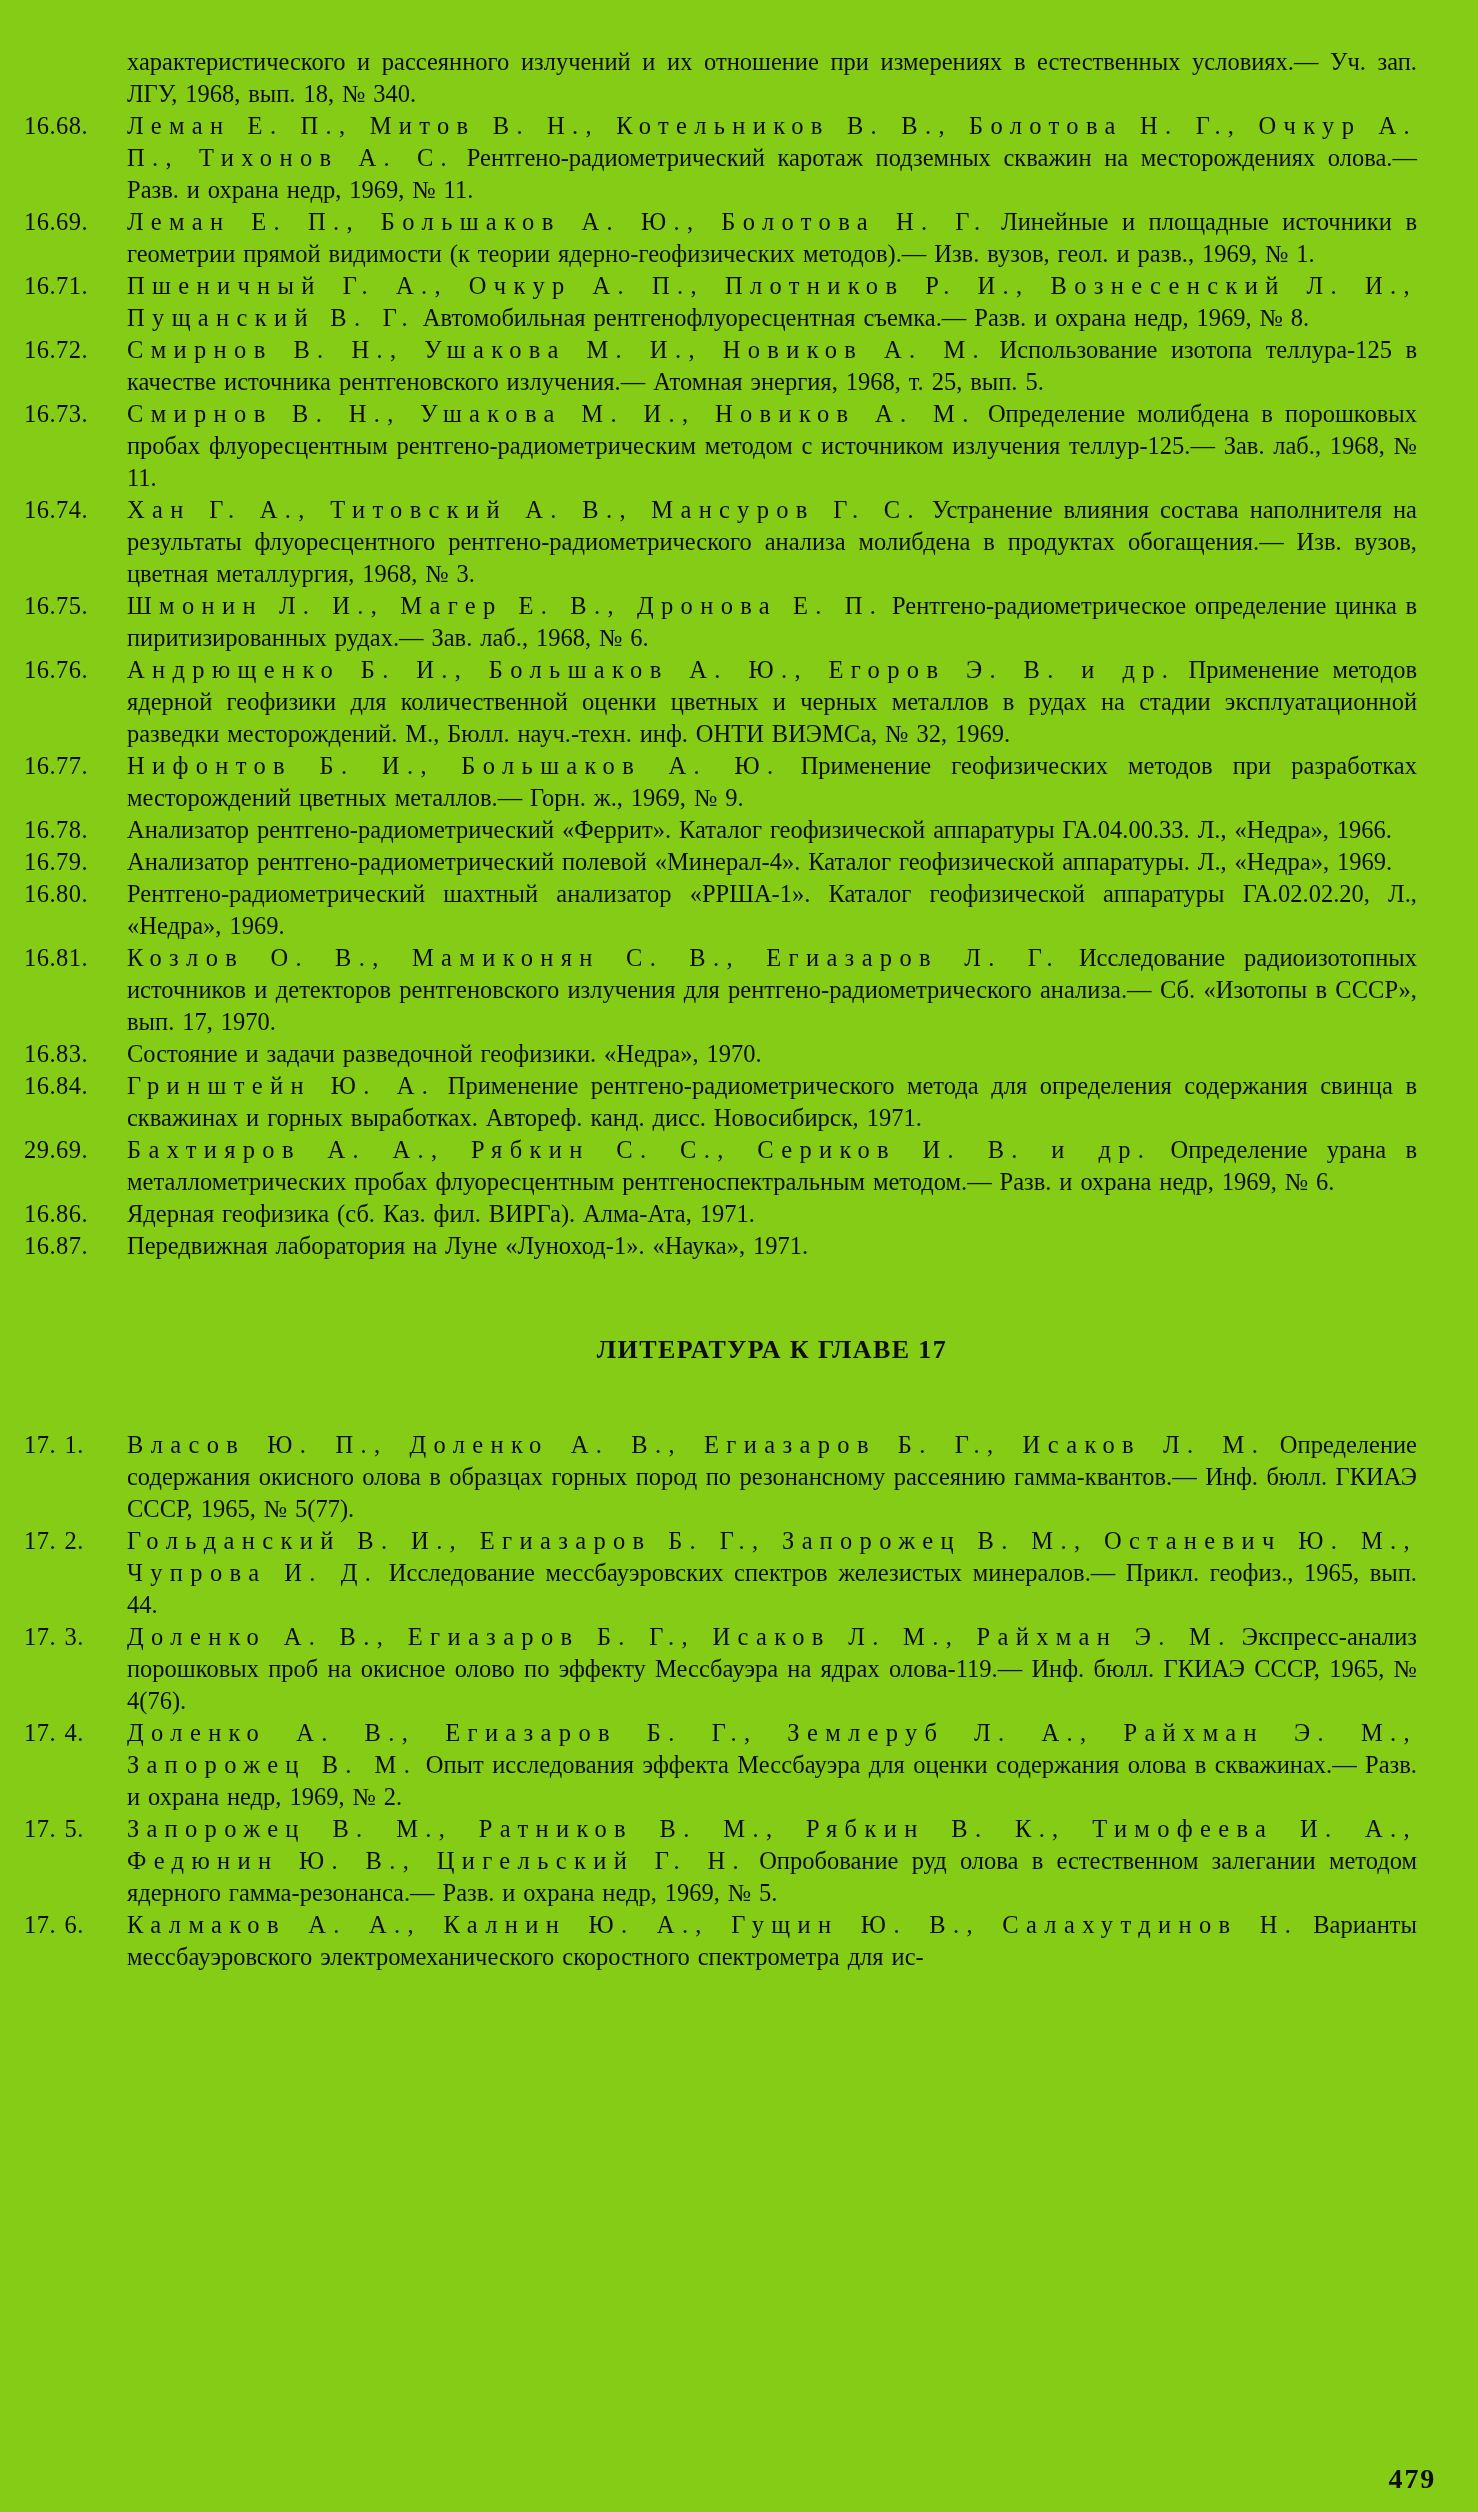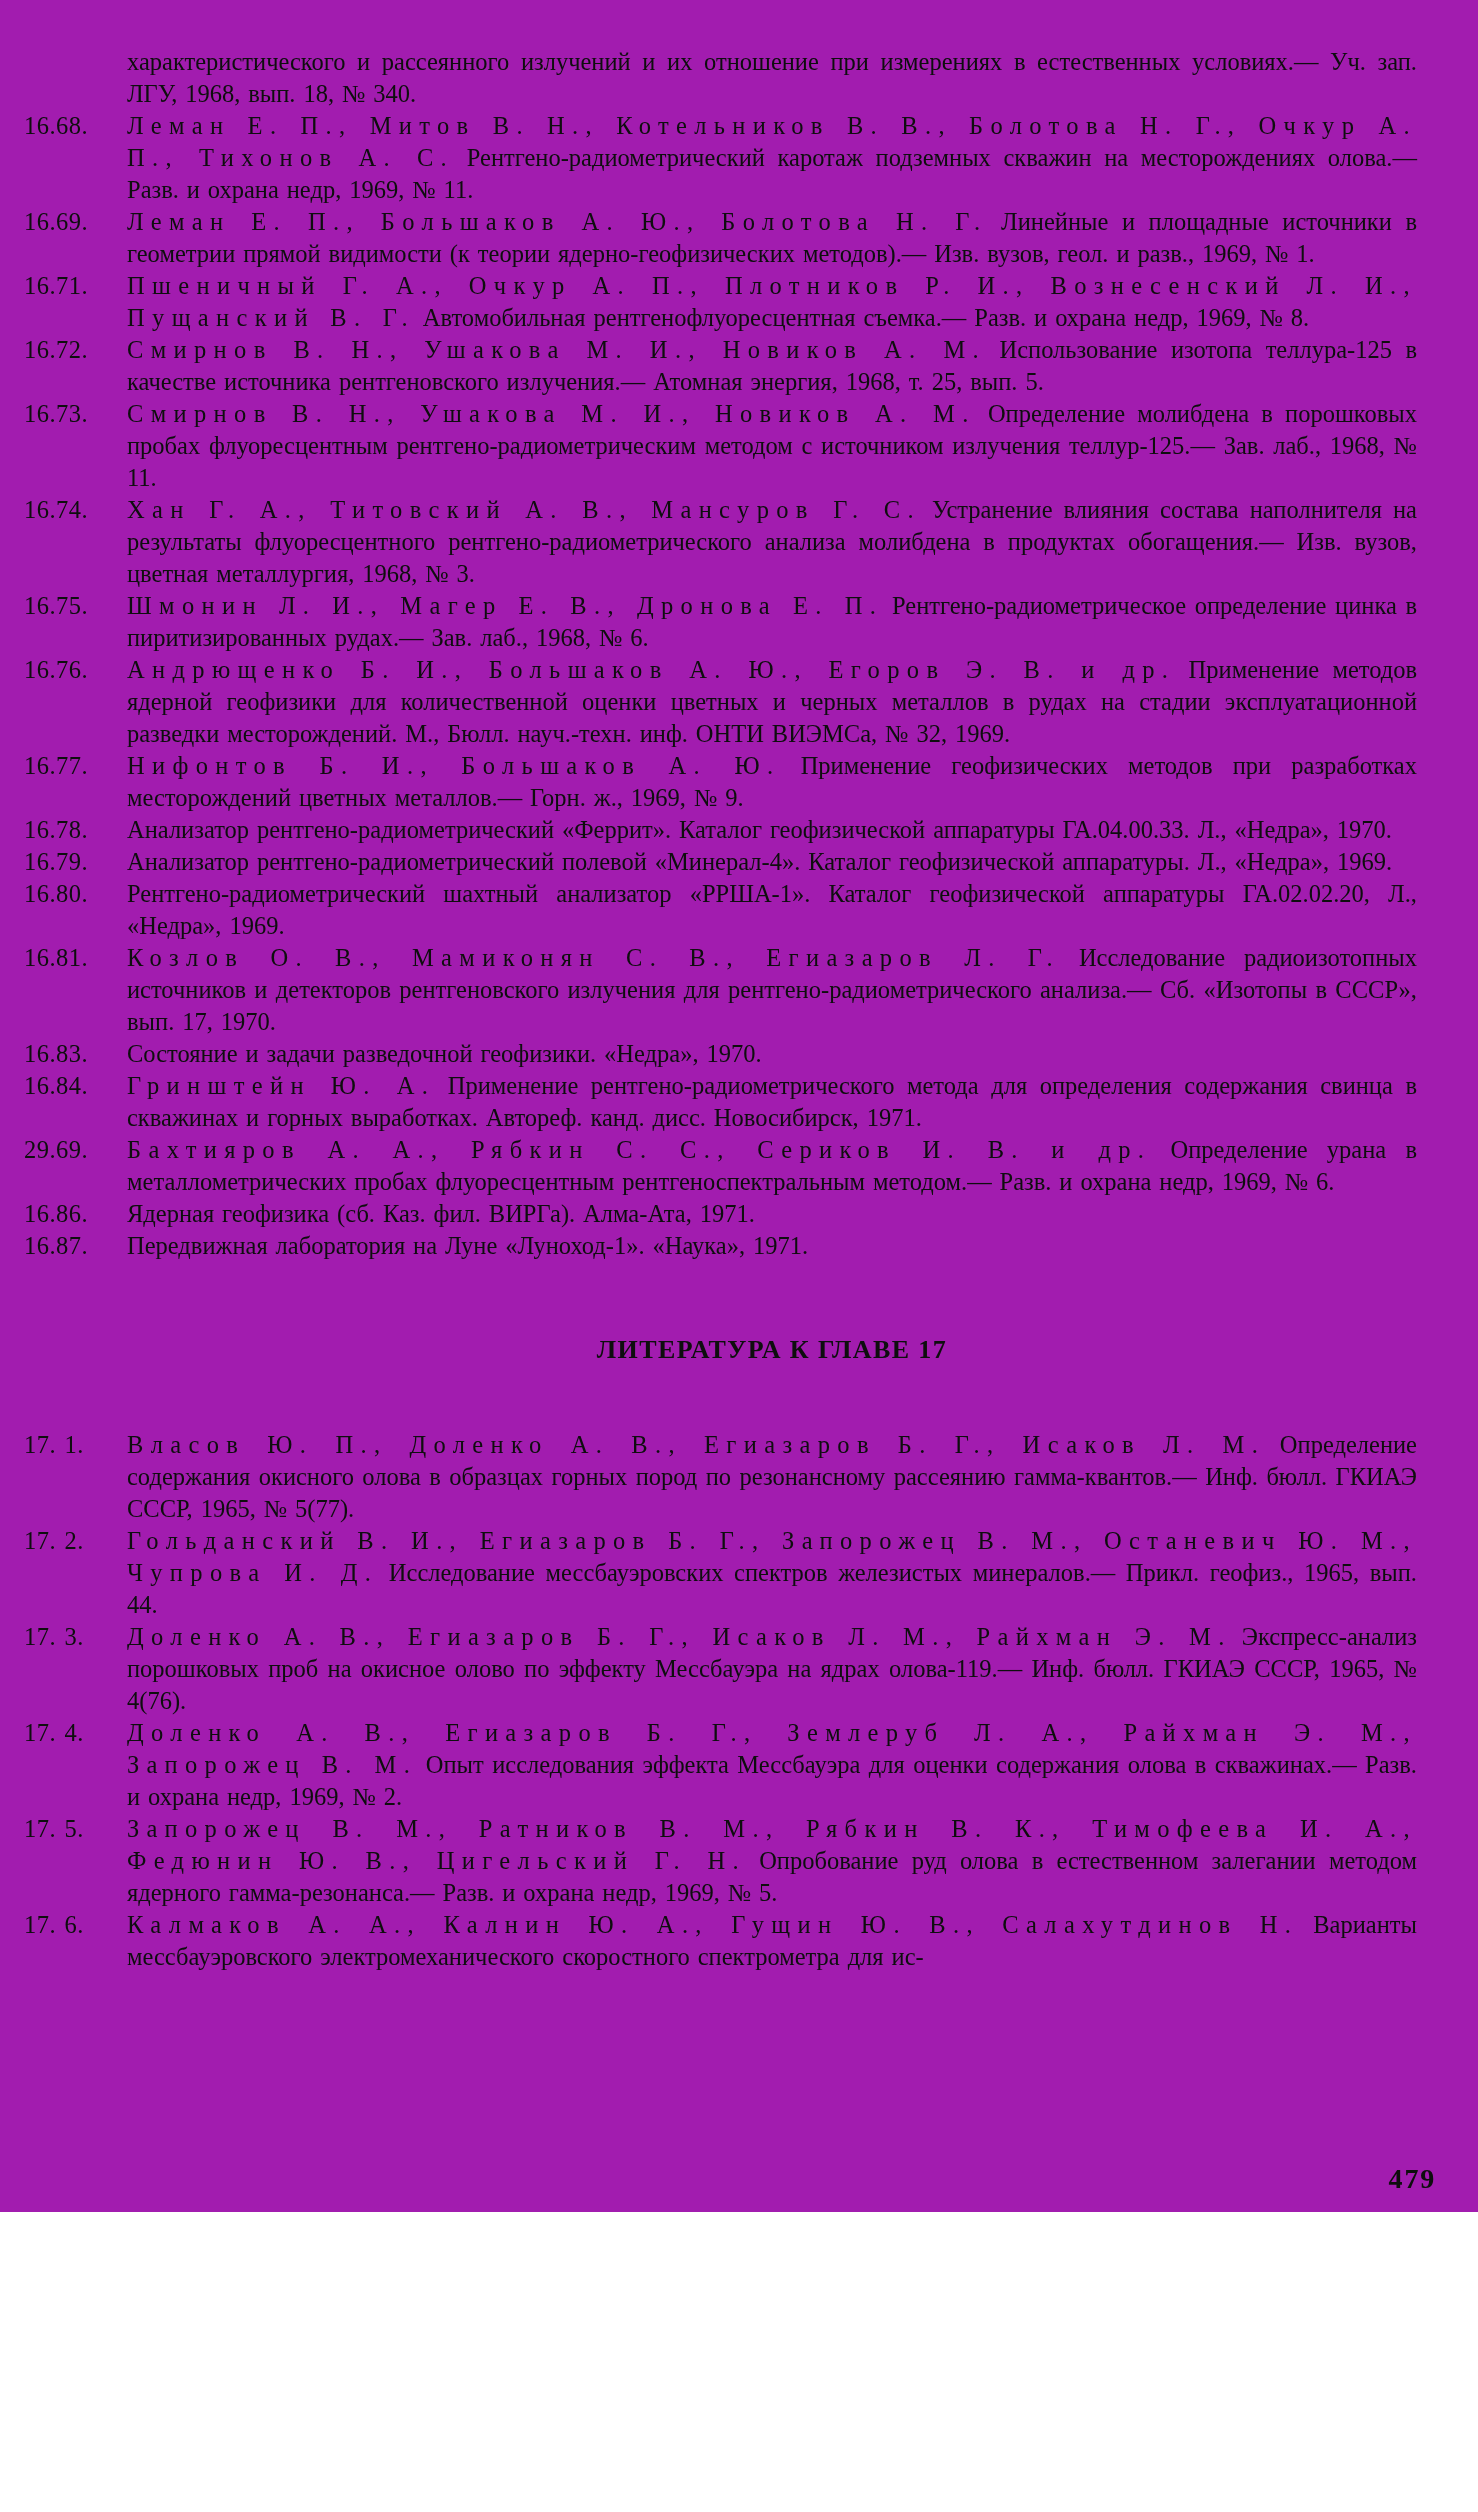--- a/index.html
+++ b/index.html
@@ -5,22 +5,22 @@
   html, body { margin: 0; padding: 0; }
   body {
     width: 1478px;
     background: #ffffff;
     font-family: "Liberation Serif", "DejaVu Serif", serif;
     color: #0e0e0e;
   }
   .page {
     position: relative;
     width: 1478px;
-    height: 2212px;
-    background: #a21caf;
+    height: 2512px;
+    background: #84cc16;
     overflow: hidden;
   }
   .content {
     position: absolute;
     left: 127px;
     top: 46px;
     width: 1290px;
   }
   .cont-text, .entry {
     font-size: 24.5px;
@@ -88,21 +88,21 @@
         <div class="entry">
     <span class="num">16.75.</span><span class="authors">Шмонин Л. И., Магер Е. В., Дронова Е. П.</span><span class="etext"> Рентгено-радиометрическое определение цинка в пиритизированных рудах.— Зав. лаб., 1968, № 6.</span>
   </div>
         <div class="entry">
     <span class="num">16.76.</span><span class="authors">Андрющенко Б. И., Большаков А. Ю., Егоров Э. В. и др.</span><span class="etext"> Применение методов ядерной геофизики для количественной оценки цветных и черных металлов в рудах на стадии эксплуатационной разведки месторождений. М., Бюлл. науч.-техн. инф. ОНТИ ВИЭМСа, № 32, 1969.</span>
   </div>
         <div class="entry">
     <span class="num">16.77.</span><span class="authors">Нифонтов Б. И., Большаков А. Ю.</span><span class="etext"> Применение геофизических методов при разработках месторождений цветных металлов.— Горн. ж., 1969, № 9.</span>
   </div>
         <div class="entry">
-    <span class="num">16.78.</span><span class="etext">Анализатор рентгено-радиометрический «Феррит». Каталог геофизической аппаратуры ГА.04.00.33. Л., «Недра», 1970.</span>
+    <span class="num">16.78.</span><span class="etext">Анализатор рентгено-радиометрический «Феррит». Каталог геофизической аппаратуры ГА.04.00.33. Л., «Недра», 1966.</span>
   </div>
         <div class="entry">
     <span class="num">16.79.</span><span class="etext">Анализатор рентгено-радиометрический полевой «Минерал-4». Каталог геофизической аппаратуры. Л., «Недра», 1969.</span>
   </div>
         <div class="entry">
     <span class="num">16.80.</span><span class="etext">Рентгено-радиометрический шахтный анализатор «РРША-1». Каталог геофизической аппаратуры ГА.02.02.20, Л., «Недра», 1969.</span>
   </div>
         <div class="entry">
     <span class="num">16.81.</span><span class="authors">Козлов О. В., Мамиконян С. В., Егиазаров Л. Г.</span><span class="etext"> Исследование радиоизотопных источников и детекторов рентгеновского излучения для рентгено-радиометрического анализа.— Сб. «Изотопы в СССР», вып. 17, 1970.</span>
   </div>

